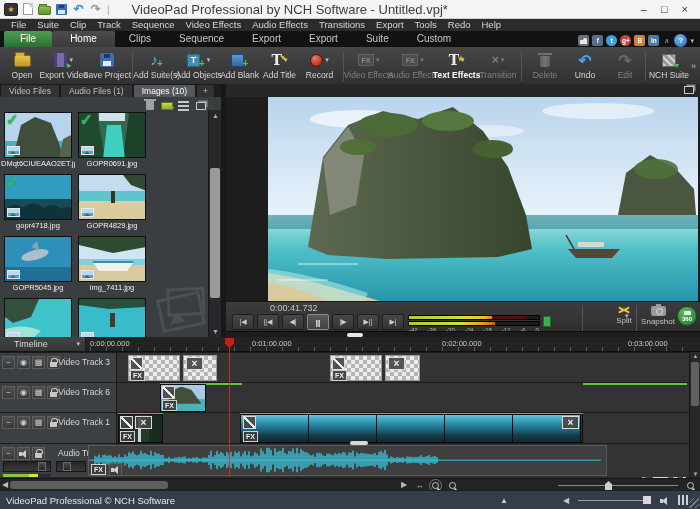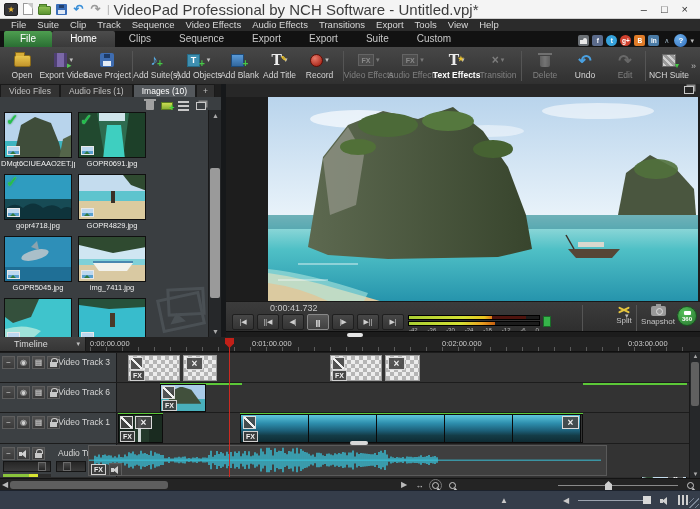--- a/index.html
+++ b/index.html
@@ -20,21 +20,21 @@
   .ic-fold{width:13px;height:9px;background:linear-gradient(#8fbf52,#5a9432);border:1px solid #4a7a28;
            border-radius:1px;position:relative;margin-top:2px;}
   .ic-fold::before{content:"";position:absolute;left:0;top:-3px;width:6px;height:2px;
            background:#6aa23c;border:1px solid #4a7a28;border-bottom:none;}
   .ic-flop{width:11px;height:11px;background:#3a6db8;border-radius:1px;position:relative;}
   .ic-flop::before{content:"";position:absolute;left:2px;bottom:1px;width:7px;height:4px;background:#dfe8f4;}
   .ic-flop::after{content:"";position:absolute;left:3px;top:1px;width:5px;height:3px;background:#22406e;}
   .tb-undo{color:#3a8fd8;font-weight:bold;font-size:12px;}
   .tb-redo{color:#9a9a9a;font-weight:bold;font-size:12px;}
   .tb-sep{color:#aaa;font-size:10px;margin:0 4px 0 2px;}
-  .tb-title{font-size:15px;color:#3c3c3c;white-space:nowrap;}
+  .tb-title{font-size:13px;color:#3c3c3c;white-space:nowrap;margin-left:18px;}
   .win-btns{margin-left:auto;display:flex;gap:14px;padding-right:8px;}
   .win-btns span{font-size:11px;color:#333;line-height:17px;cursor:default;}
 
   
   .menubar{position:absolute;left:0;top:19px;width:700px;height:12px;background:#2b2b2b;
            display:flex;align-items:center;padding-left:6px;gap:1px;}
   .menubar span{font-size:9.5px;color:#d8d8d8;padding:0 5px;line-height:12px;}
 
   
   .ribbontabs{position:absolute;left:0;top:31px;width:700px;height:16px;background:#121212;
@@ -294,21 +294,21 @@
     <span>File</span>
     <span>Suite</span>
     <span>Clip</span>
     <span>Track</span>
     <span>Sequence</span>
     <span>Video Effects</span>
     <span>Audio Effects</span>
     <span>Transitions</span>
     <span>Export</span>
     <span>Tools</span>
-    <span>View</span>
+    <span>Redo</span>
     <span>Help</span>
   </div>
 
   <div class="ribbontabs">
     <span class="rtab file">File</span>
     <span class="rtab active">Home</span>
     <span class="rtab">Clips</span>
     <span class="rtab">Sequence</span>
     <span class="rtab">Export</span>
     <span class="rtab">Export</span>
@@ -836,20 +836,21 @@
         <span class="mag"></span>
       </span>
     <span class="zslider" style="left:558px;width:120px"></span>
     <span class="zknob" style="left:605px"></span>
     <span class="zbtn" style="left:684px">
         <span class="mag"></span>
       </span>
   </div>
 
   <div class="statusbar">
+    <span class="stext">VideoPad Professional © NCH Software</span>
     <span class="sb-up">▲</span>
     <span class="sb-left">◀</span>
     <span class="sb-line"></span>
     <span class="sb-knob"></span>
     <span class="sb-spk"></span>
     <span class="sb-bars">
         <i></i>
         <i></i>
         <i></i>
       </span>

